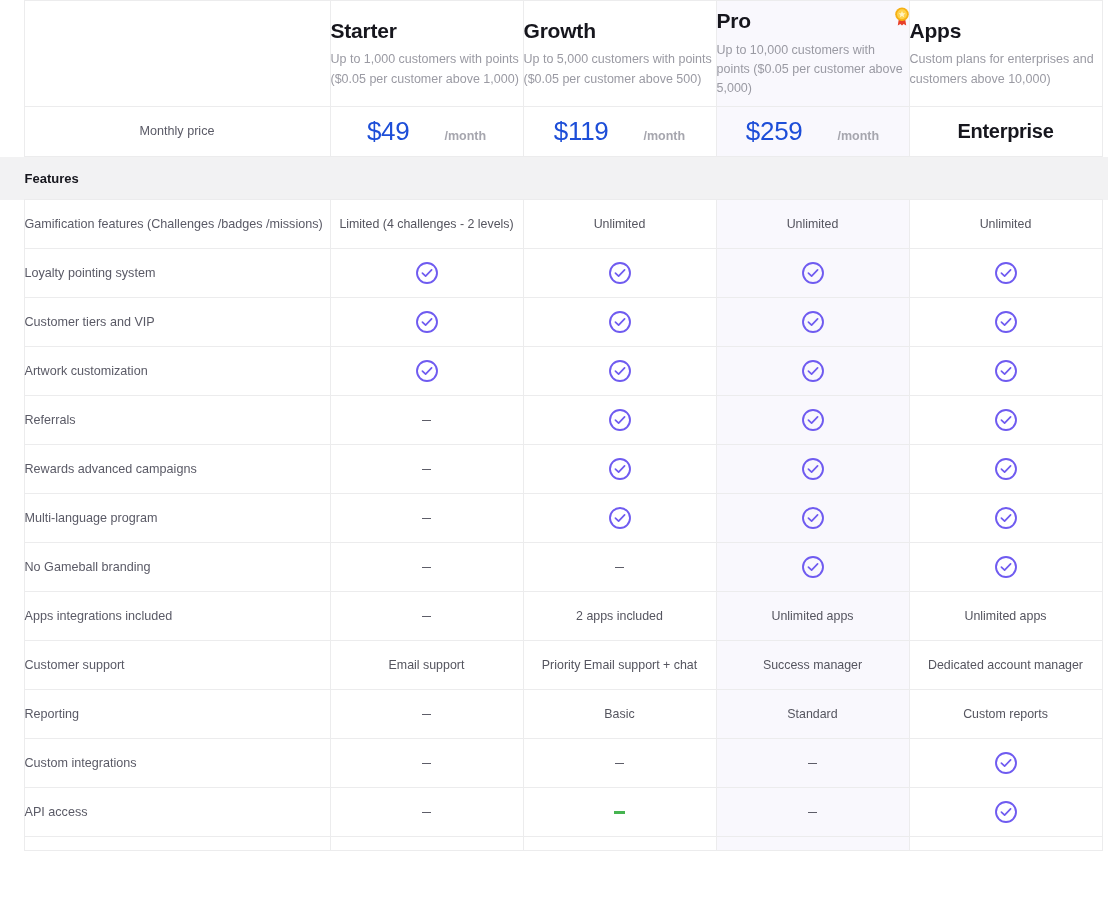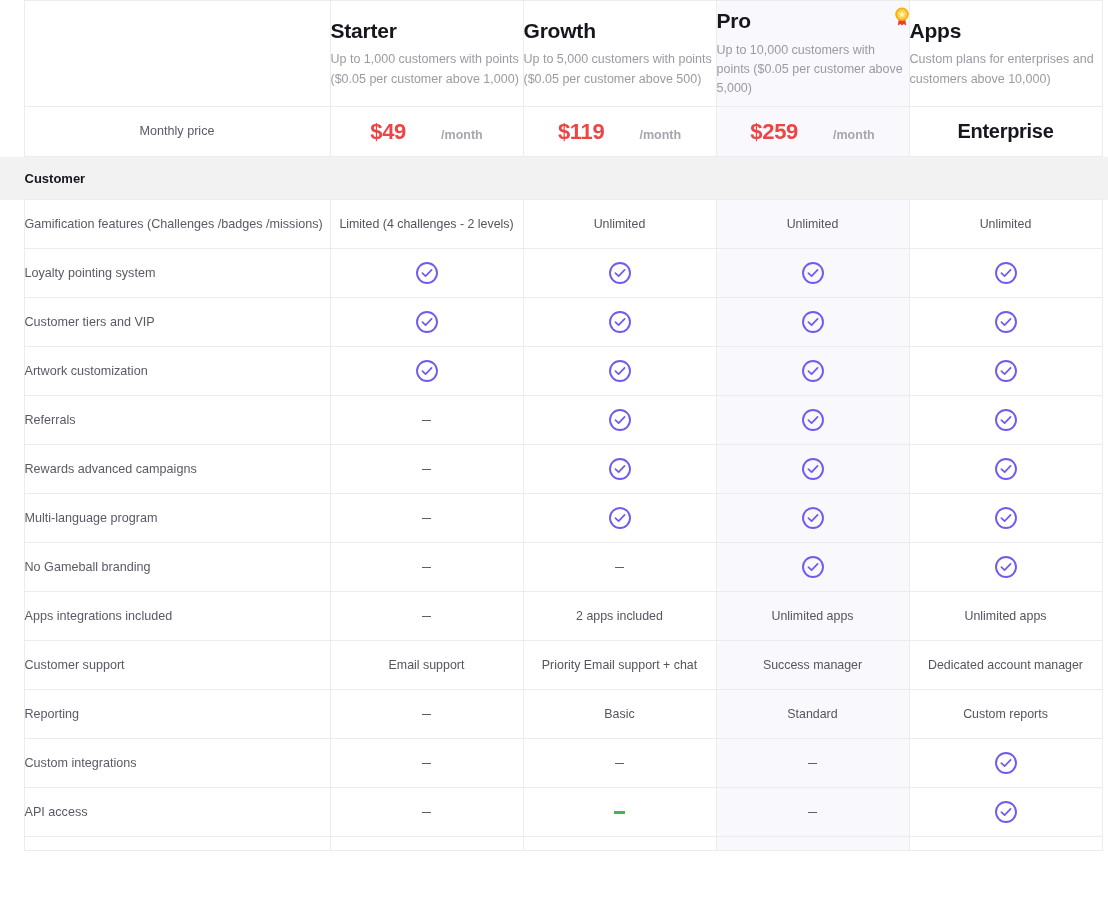--- a/index.html
+++ b/index.html
@@ -79,23 +79,23 @@
   .feature-label {
     padding: 10px 12px 10px 11px;
     font-size: 12.6px;
     line-height: 1.5;
     color: #5a5a66;
   }
   .price-cell {
     padding: 8px 18px;
   }
   .price-amount {
-    font-size: 22px;
-    font-weight: 700;
-    color: #ef4444;
+    font-size: 26px;
+    font-weight: 400;
+    color: #1d4ed8;
     letter-spacing: -0.3px;
   }
   .price-period {
     font-size: 12.5px;
     font-weight: 700;
     color: #a6a6ae;
     margin-left: 35px;
   }
   .price-enterprise {
     font-size: 20px;
@@ -202,21 +202,21 @@
         <td class="gutter"></td>
         <td class="feature-label">Monthly price</td>
         <td class="price-cell"><span class="price-amount">$49</span><span class="price-period">/month</span></td>
         <td class="price-cell"><span class="price-amount">$119</span><span class="price-period">/month</span></td>
         <td class="price-cell col-pro"><span class="price-amount">$259</span><span class="price-period">/month</span></td>
         <td class="price-cell"><span class="price-enterprise">Enterprise</span></td>
         <td class="gutter"></td>
       </tr>
       <tr class="section-band">
         <td class="gutter"></td>
-        <td class="section-title" colspan="5">Customer</td>
+        <td class="section-title" colspan="5">Features</td>
         <td class="gutter"></td>
       </tr>
       <tr class="feature-row">
         <td class="gutter"></td>
         <td class="feature-label">Gamification features (Challenges /badges /missions)</td>
         <td class="val-cell"><span>Limited (4 challenges - 2 levels)</span></td>
         <td class="val-cell"><span>Unlimited</span></td>
         <td class="val-cell col-pro"><span>Unlimited</span></td>
         <td class="val-cell"><span>Unlimited</span></td>
         <td class="gutter"></td>

